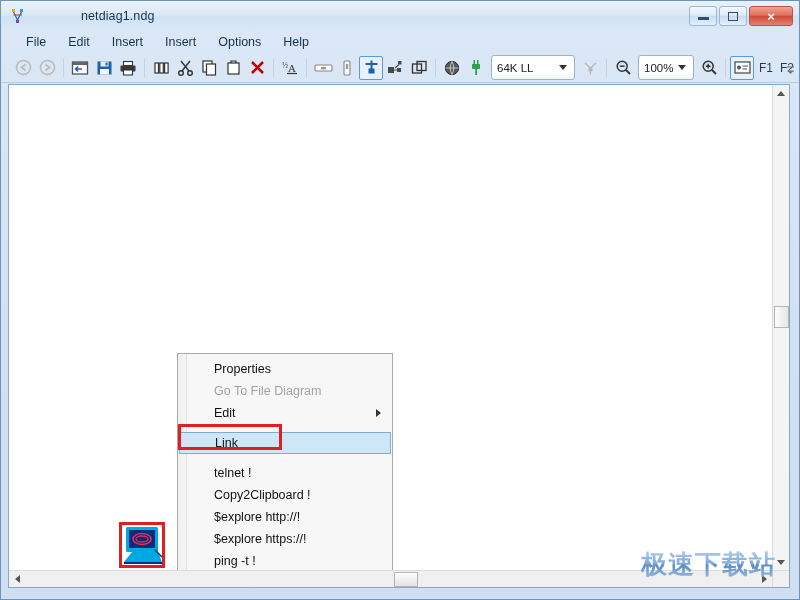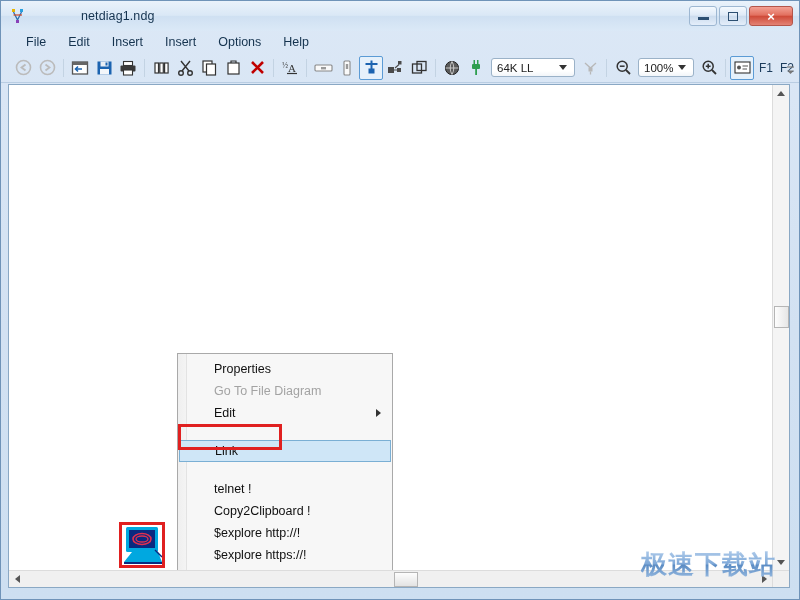--- a/index.html
+++ b/index.html
@@ -92,21 +92,21 @@
     border: 1px solid #5b9bd5;
     border-radius: 2px;
     background: #e6f1fb;
     box-sizing: border-box;
   }
   .tsep {
     width: 1px; height: 18px; background: #c3d3e3;
     margin: 0 4px; flex: none;
   }
   .combo {
-    height: 19px;
+    height: 25px;
     border: 1px solid #9bb2c8;
     border-radius: 3px;
     background: linear-gradient(to bottom,#ffffff 0%, #ffffff 70%, #f2f5f9 100%);
     display: flex; align-items: center;
     font-size: 11.5px; color: #222;
     padding: 0 2px 0 5px;
     box-sizing: border-box;
     flex: none;
     margin: 0 3px;
   }
@@ -229,21 +229,21 @@
     display: flex; align-items: center;
     padding-left: 36px;
     font-size: 12.5px;
     color: #101010;
     box-sizing: border-box;
   }
   .ctx-item.disabled { color: #a3a3a3; }
   .ctx-item.selected {
     background: #cfe6f7;
     border: 1px solid #7aafd4;
-    margin: 16px 1px;
+    margin: 8px 1px;
     padding-left: 35px;
   }
   .ctx-sub-arrow {
     position: absolute; right: 11px; top: 50%;
     transform: translateY(-50%);
     width: 0; height: 0;
     border-top: 4px solid transparent;
     border-bottom: 4px solid transparent;
     border-left: 5px solid #333;
   }

